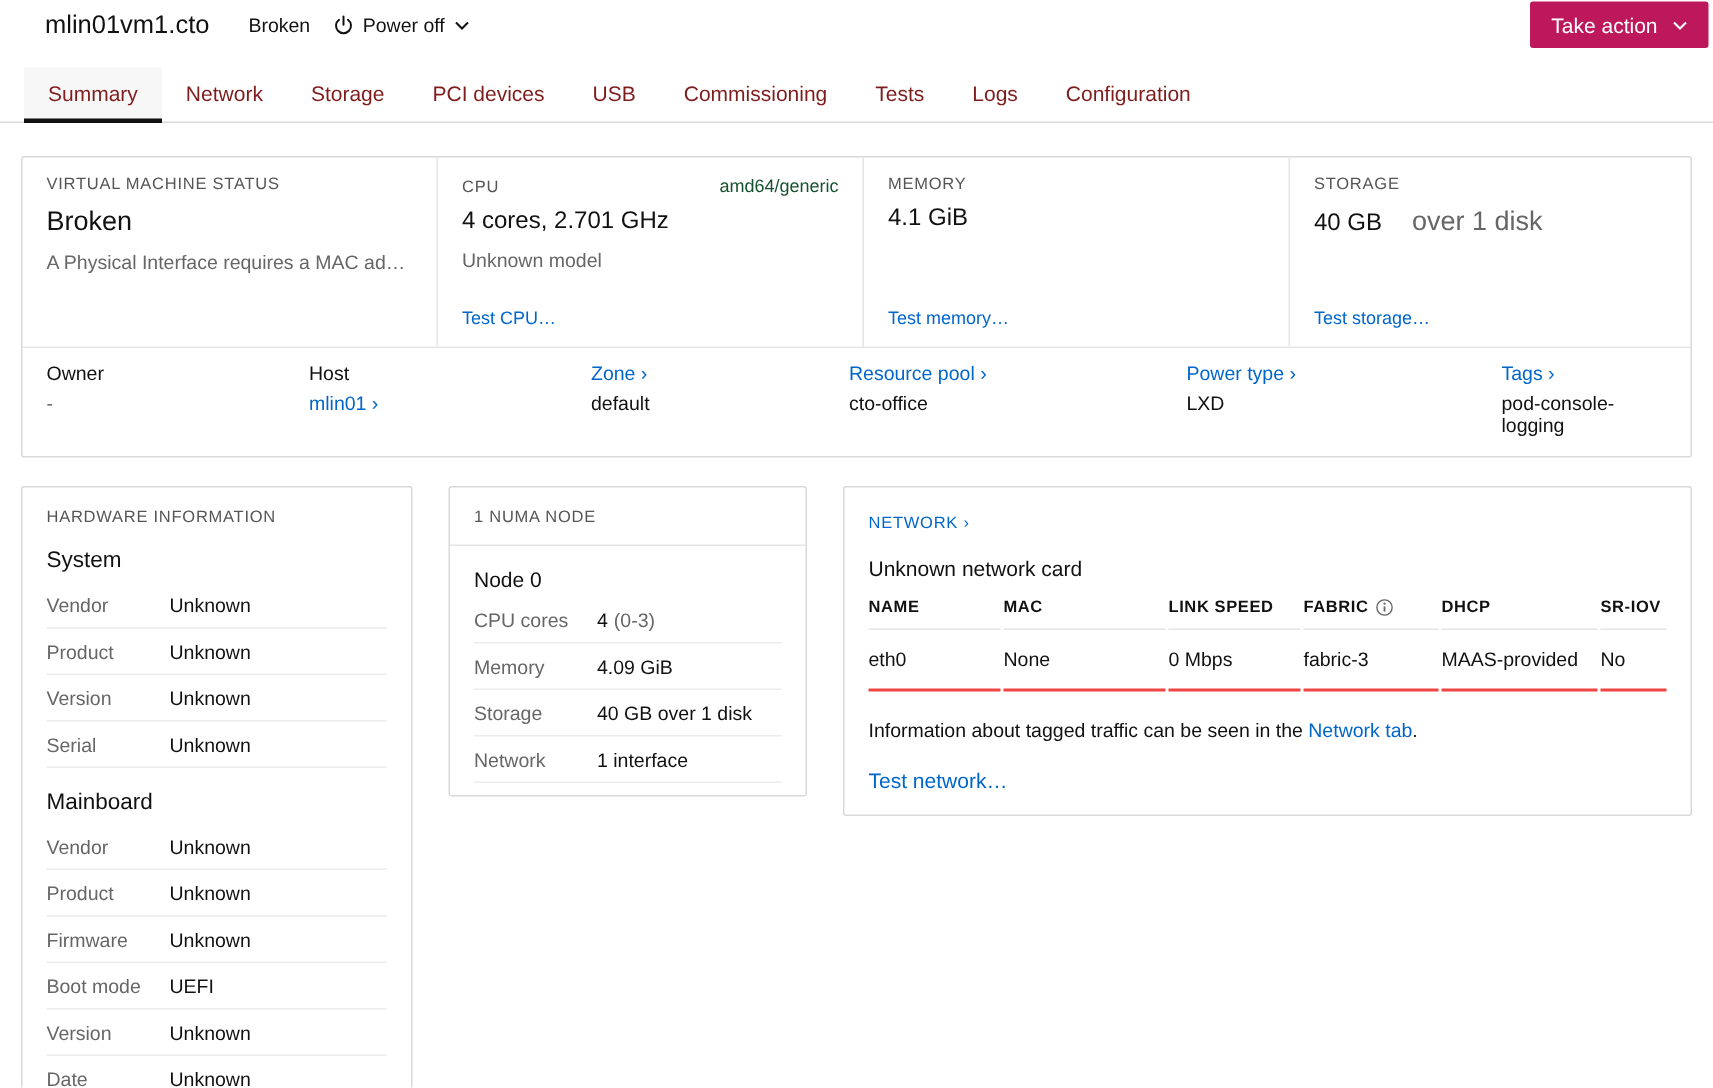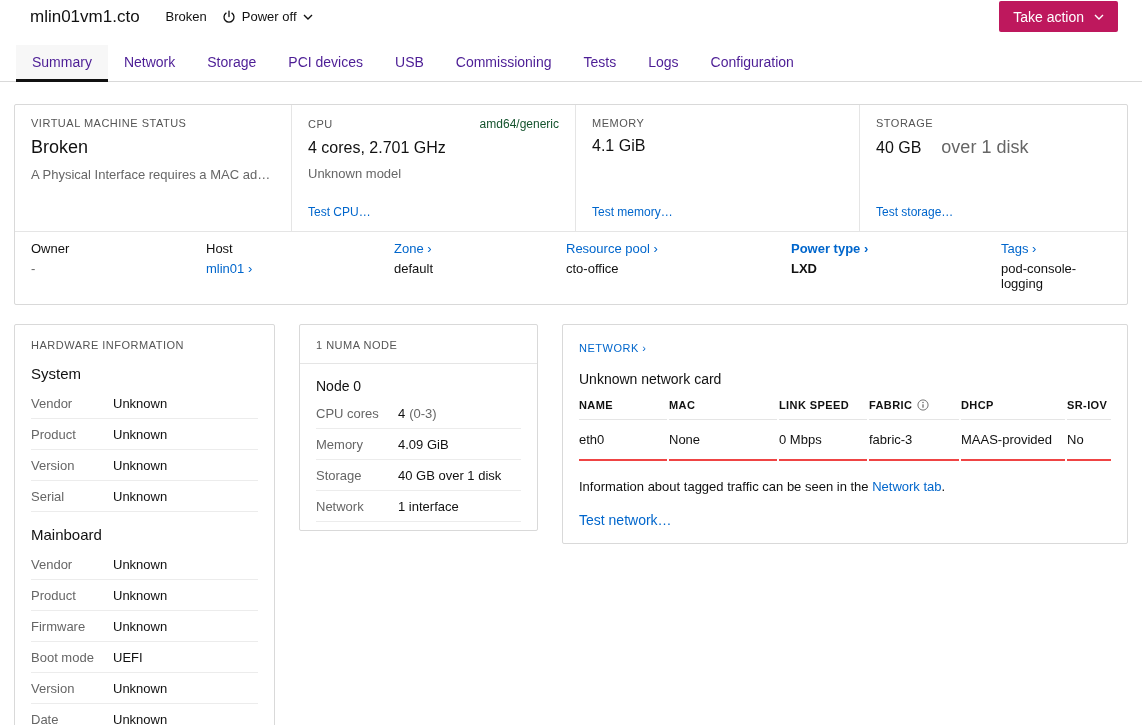--- a/index.html
+++ b/index.html
@@ -11,21 +11,21 @@
     font-size: 14px;
   }
   a { cursor: pointer; }
   .link { color: #0066cc; text-decoration: none; }
 
   
   .top-header {
     display: flex;
     align-items: center;
     height: 33px;
-    padding-right: 24px;
+    padding-right: 3px;
     background: #ffffff;
   }
   .page-title {
     font-size: 17px;
     font-weight: 400;
     color: #111;
     margin-left: 30px;
   }
   .status-text { font-size: 13px; margin-left: 26px; color: #111; }
   .power-menu {
@@ -62,21 +62,21 @@
     align-items: stretch;
     margin-top: 12px;
     padding-left: 16px;
     border-bottom: 1px solid #d9d9d9;
   }
   .tab {
     display: flex;
     align-items: center;
     padding: 9px 16px;
     font-size: 14px;
-    color: #4c1d95;
+    color: #7f1d1d;
     text-decoration: none;
     margin-bottom: -1px;
     border-bottom: 3px solid transparent;
   }
   .tab.active {
     background: #f7f7f7;
     border-bottom: 3px solid #111;
   }
 
   
@@ -119,21 +119,21 @@
     display: flex;
     border-top: 1px solid #e5e5e5;
     padding: 9px 16px 13px 16px;
   }
   .meta-col { display: flex; flex-direction: column; gap: 5px; min-width: 0; }
   .meta-label { font-size: 13px; color: #111; }
   .meta-label.link, .meta-value.link { color: #0066cc; }
   .meta-value { font-size: 13px; color: #111; }
   .meta-value.dash { color: #666; }
   .w1 { width: 175px; } .w2 { width: 188px; } .w3 { width: 172px; }
-  .w4 { width: 225px; } .w5 { width: 210px; font-weight: bold; } .w6 { flex: 1; }
+  .w4 { width: 225px; } .w5 { width: 210px; } .w6 { flex: 1; }
 
   
   .cards-row { display: flex; gap: 24px; margin-top: 19px; align-items: flex-start; }
   .hw-card { width: 261px; padding: 14px 16px 8px 16px; }
   .numa-card { width: 239px; padding: 14px 16px 8px 16px; }
   .net-card { flex: 1; padding: 14px 16px 15px 16px; }
 
   .kv-section-title { font-size: 15px; color: #111; margin-top: 14px; padding-bottom: 6px; }
   .kv-row {
     display: flex;

